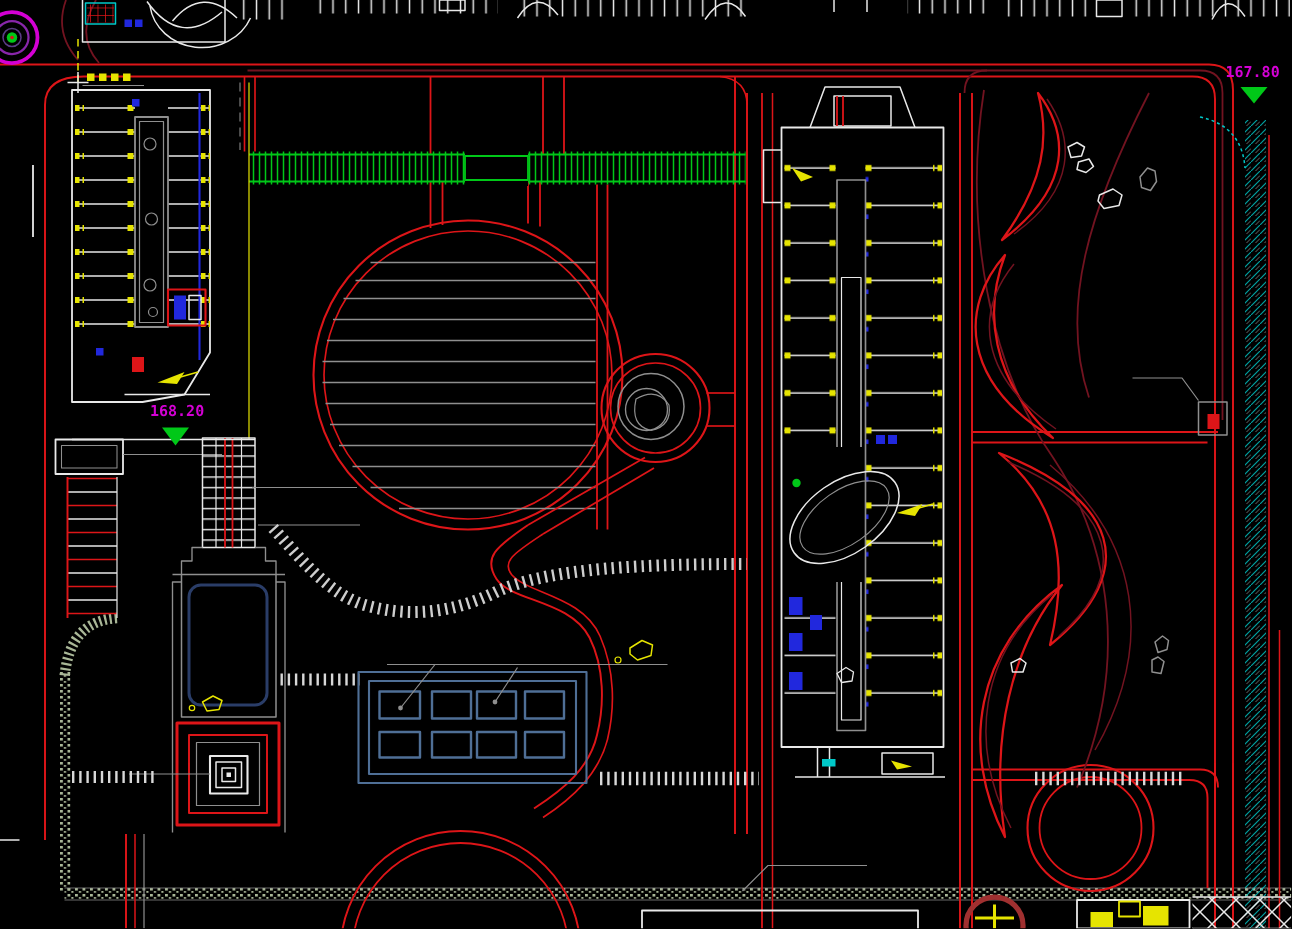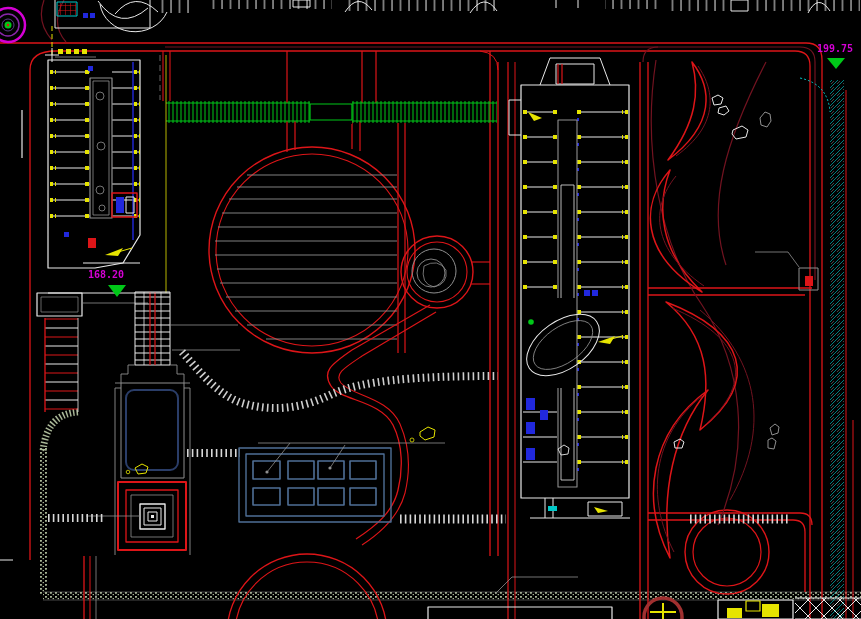--- a/index.html
+++ b/index.html
@@ -394,15 +394,15 @@
     <path d="M795,598 H861 M795,619 H861" class="ln white" stroke-width="1"></path>
     <line x1="0" y1="560" x2="13" y2="560" class="white" stroke-width="1"></line>
   </g>
 
   <g>
     <polygon points="108,285 126,285 117,297" class="fg"></polygon>
     <polygon points="827,58 845,58 836,69" class="fg"></polygon>
   </g>
 </svg>
 
-<div class="elev" style="left:88px;top:269px">168.20</div>
-<div class="elev" style="left:817px;top:43px">199.75</div>
+<div class="elev" style="left:100px;top:269px">168.20</div>
+<div class="elev" style="left:817px;top:43px">167.80</div>
 </div>
 
 </body></html>

